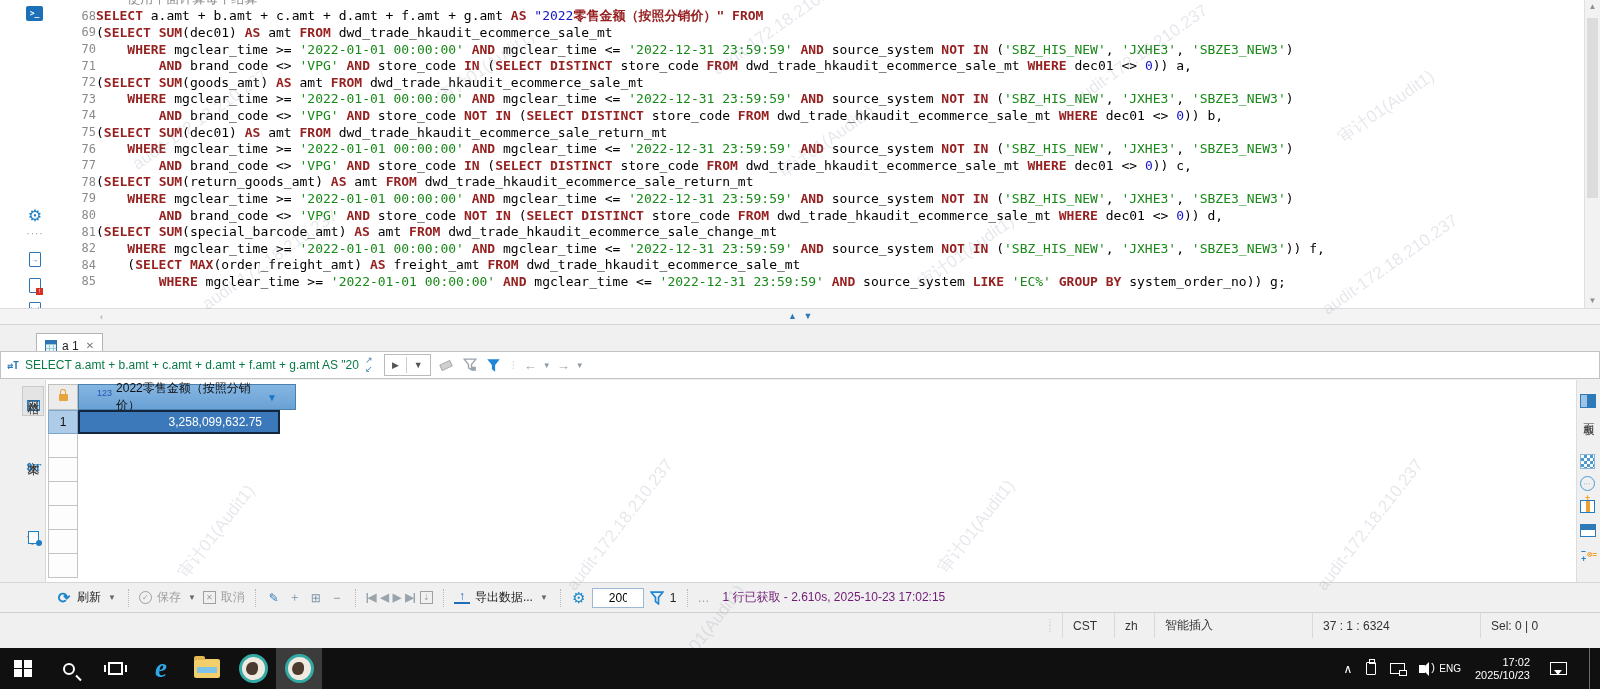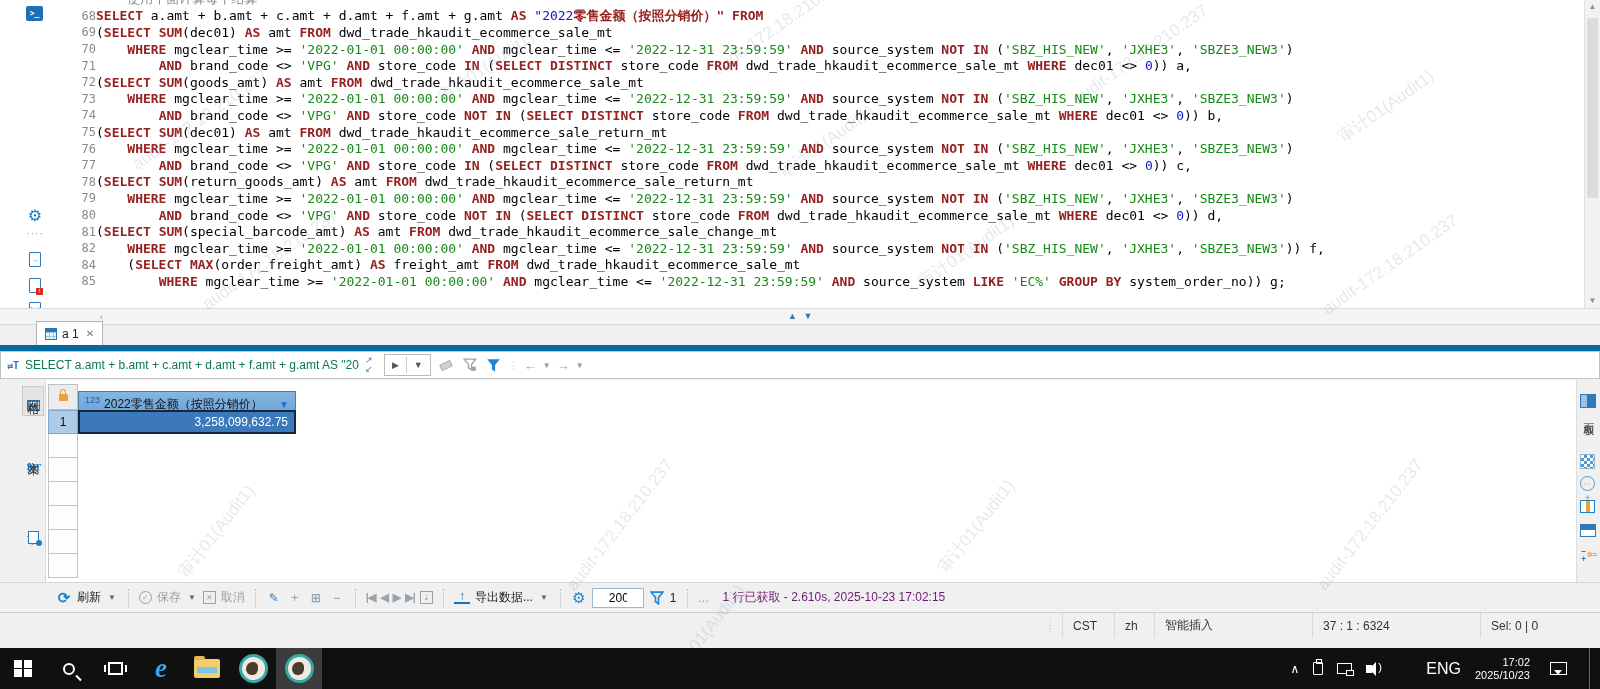--- a/index.html
+++ b/index.html
@@ -33,21 +33,21 @@
   .tok-cm { color:#8a8a8a; }
   .vscroll { position:absolute; right:0; top:0; width:16px; height:308px; background:#f2f2f2; border-left:1px solid #e0e0e0; }
   .vthumb { position:absolute; left:2px; right:2px; top:18px; height:180px; background:#dcdcdc; }
   .varrow { position:absolute; left:0; right:0; height:14px; color:#8f8f8f; font-size:8px; text-align:center; line-height:14px; }
   .varrow.up { top:0; } .varrow.dn { bottom:0; }
   .hscroll { position:absolute; top:308px; left:0; right:0; height:17px; background:#f4f4f4; border-top:1px solid #ddd; border-bottom:1px solid #d5d5d5; }
   .harrow { position:absolute; left:100px; top:1px; color:#8f8f8f; font-size:9px; line-height:15px; }
   .sash-arrows { position:absolute; left:788px; top:2px; color:#2e79b8; font-size:9px; letter-spacing:2px; }
 
   
-  .tabbar { position:absolute; top:325px; left:0; right:0; height:26px; background:#f0f0f0; border-bottom:6px solid #0369a1; }
+  .tabbar { position:absolute; top:332px; left:0; right:0; height:26px; background:#f0f0f0; border-bottom:1px solid #0369a1; }
   .rtab { position:absolute; left:36px; bottom:0; height:24px; background:#fff; border:1px solid #b4b4b4; border-bottom:none; display:flex; align-items:center; gap:5px; padding:0 8px; font-size:12px; color:#222; }
   .tbl-icon { width:12px; height:12px; border:1px solid #2e74b5; background:
      linear-gradient(#2e74b5 0 3px, transparent 3px),
      repeating-linear-gradient(90deg, transparent 0 3px, #9cc 3px 4px),
      repeating-linear-gradient(transparent 0 3px, #9cc 3px 4px); background-color:#eaf2fb; }
   .tab-close { color:#777; font-size:10px; margin-left:2px; }
 
   
   .filterbar { position:absolute; top:351px; left:0; right:0; height:28px; background:#fff; border:1px solid #c3c3c3; display:flex; align-items:center; padding:0 6px; gap:6px; }
   .fb-sqlicon { color:#2e79b8; font:bold 10px "DejaVu Sans Mono",monospace; flex:none; }
@@ -73,25 +73,25 @@
   .grid-ic { width:13px; height:11px; border:1px solid #1d7dc4;
     background: repeating-linear-gradient(90deg,#7db4dd 0 1px, transparent 1px 4px),
                 repeating-linear-gradient(#7db4dd 0 1px, transparent 1px 4px), #fff; }
   .text-ic { color:#1d7dc4; font:bold 11px "Liberation Serif",serif; }
   .recdoc { width:11px; height:13px; background:#fff; border:1.5px solid #1d7dc4; position:relative; }
   .recdoc::after { content:""; position:absolute; right:-4px; bottom:-3px; width:6px; height:6px; background:#1d7dc4; border-radius:50%; }
   
   .grid-corner { position:absolute; left:48px; top:4px; width:30px; height:26px; background:#ececec; border:1px solid #bfbfbf; display:flex; align-items:center; justify-content:center; }
   .lock { width:9px; height:7px; background:#e8a33d; position:relative; border-radius:1px; }
   .lock::before { content:""; position:absolute; left:1.5px; top:-5px; width:4px; height:5px; border:1.5px solid #e8a33d; border-bottom:none; border-radius:3px 3px 0 0; }
-  .col-header { position:absolute; left:78px; top:4px; width:218px; height:26px; background:linear-gradient(#86b6e2,#69a1d5); border:1px solid #4a7fae; display:flex; align-items:center; padding:0 6px; gap:4px; font-size:12px; color:#111;margin-top:7px; }
+  .col-header { position:absolute; left:78px; top:4px; width:218px; height:26px; background:linear-gradient(#86b6e2,#69a1d5); border:1px solid #4a7fae; display:flex; align-items:center; padding:0 18px; gap:4px; font-size:12px; color:#111; }
   .type123 { color:#2456b4; font-size:9px; align-self:flex-start; margin-top:3px; }
   .col-dd { margin-left:auto; color:#1a73c9; font-size:10px; }
   .rownum { position:absolute; left:48px; top:30px; width:30px; height:24px; background:#aecbe8; border:1px solid #7fa7cd; display:flex; align-items:center; justify-content:center; font-size:12px; color:#111; }
-  .cell-sel { position:absolute; left:78px; top:30px; width:218px; height:24px; background:#3c79ba; border:2px solid #14273f; color:#fff; display:flex; align-items:center; justify-content:flex-end; padding:0 6px; font-size:12px; }
+  .cell-sel { position:absolute; left:78px; top:30px; width:202px; height:24px; background:#3c79ba; border:2px solid #14273f; color:#fff; display:flex; align-items:center; justify-content:flex-end; padding:0 16px; font-size:12px; }
   .stubs { position:absolute; left:48px; top:54px; width:30px; }
   .stub { height:24px; border:1px solid #c4c4c4; border-top:none; background:#fdfdfd; }
   
   .right-strip { position:absolute; right:0; top:0; bottom:0; width:24px; background:#f0f0f0; border-left:1px solid #ddd; }
   .rs-ic { position:absolute; left:3px; width:17px; height:17px; display:flex; align-items:center; justify-content:center; font-size:12px; }
   .rs-panel { top:14px; width:16px; height:14px; background:linear-gradient(90deg,#9cc4e4 0 6px,#2e79b8 6px); border:1px solid #2e79b8; }
   .rs-label { position:absolute; left:4px; top:34px; writing-mode:vertical-rl; font-size:11px; color:#333; letter-spacing:2px; }
   .rs-check { top:74px; width:15px; height:15px; background:
       repeating-conic-gradient(#4d9ad0 0% 25%, #fff 0% 50%) 0 0/6px 6px; border:1px solid #8ab4d8; }
   .rs-circle { top:96px; width:15px; height:15px; border:1.5px solid #4d9ad0; border-radius:50%; color:#4d9ad0; font-size:7px; letter-spacing:1px; }
@@ -142,21 +142,21 @@
   .tb-btn.active { background:#3c3c3c; }
   .tray { margin-left:auto; display:flex; align-items:center; gap:14px; padding-right:10px; }
   .chev { color:#fff; font-size:12px; }
   .usb-ic { width:10px; height:13px; border:1.5px solid #fff; border-radius:1px; position:relative; }
   .usb-ic::before { content:""; position:absolute; top:-4px; left:2px; width:4px; height:3px; border:1px solid #fff; }
   .net-ic { width:15px; height:11px; border:1.5px solid #fff; position:relative; }
   .net-ic::after { content:""; position:absolute; right:-3px; bottom:-3px; width:6px; height:4px; background:#101010; border:1.5px solid #fff; }
   .vol-ic { position:relative; width:6px; height:8px; background:#fff; }
   .vol-ic::before { content:""; position:absolute; left:3px; top:-3px; border:7px solid transparent; border-left:none; border-right:7px solid #fff; }
   .vol-ic::after { content:")"; position:absolute; left:12px; top:-4px; color:#fff; font-size:11px; }
-  .lang { font-size:16px;margin-left:40px; }
+  .lang { font-size:10px; }
   .clock { text-align:right; font-size:11px; line-height:13px; }
   .notif { width:17px; height:13px; border:1.5px solid #fff; position:relative; margin-left:6px; }
   .notif::after { content:""; position:absolute; left:3px; bottom:-5px; border:4px solid transparent; border-top:5px solid #fff; }
   .show-desktop { width:1px; height:41px; background:#6a6a6a; margin-left:8px; }
 </style>
 </head>
 <body>
 
 <div class="app">
 

